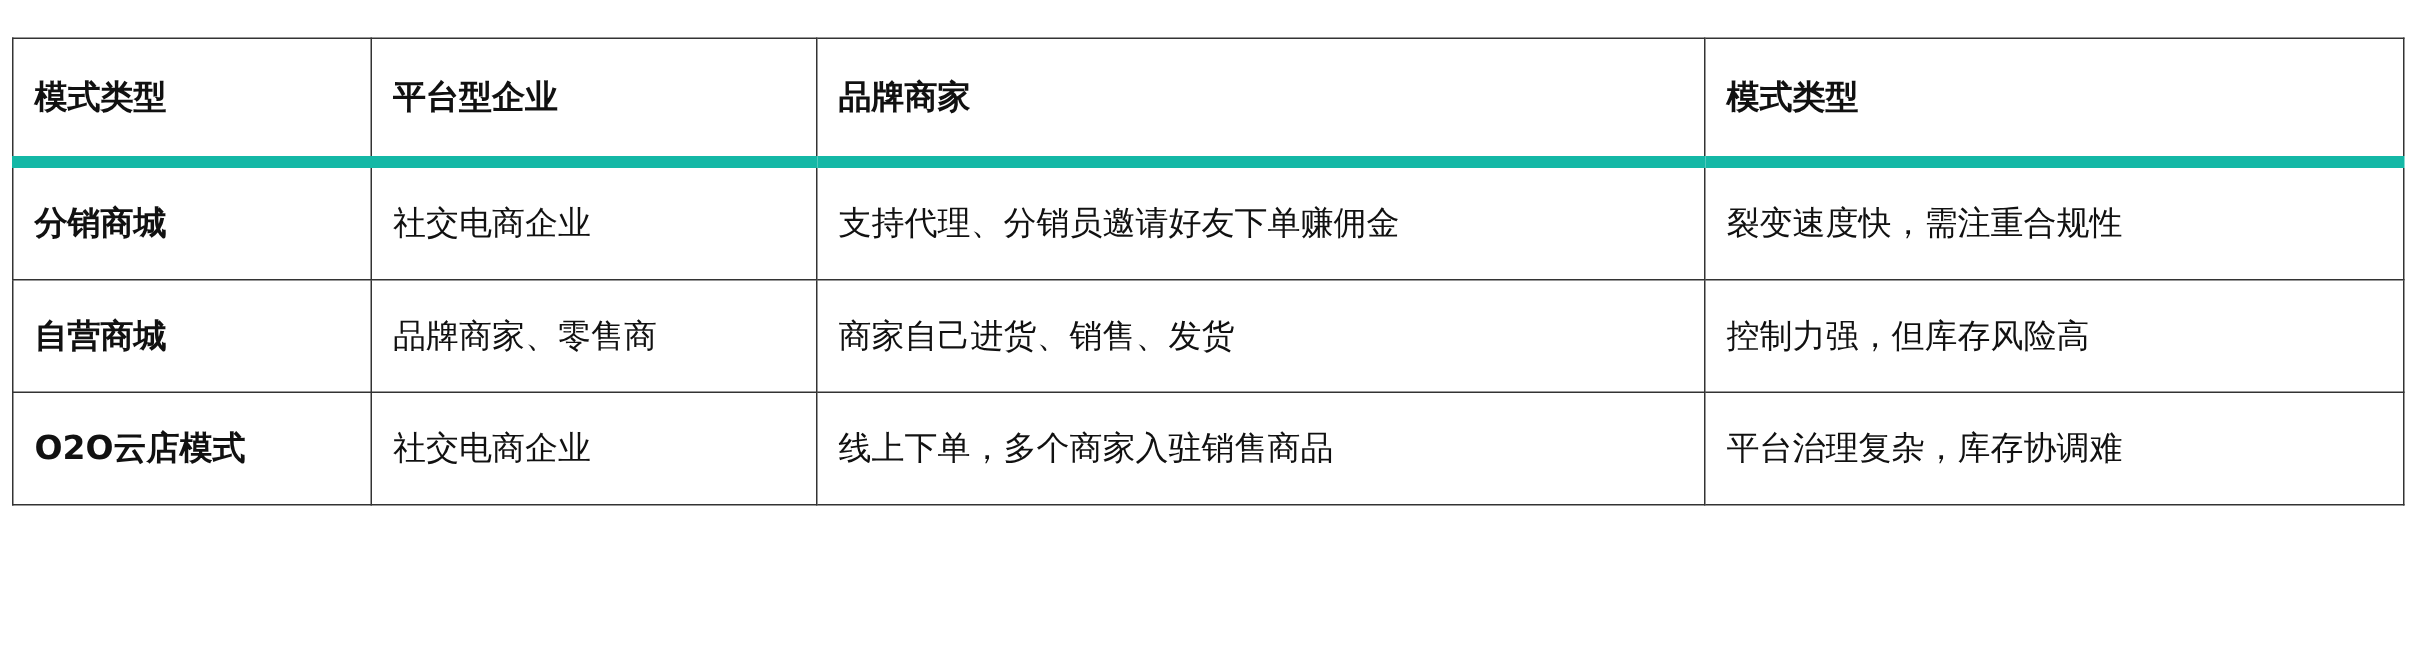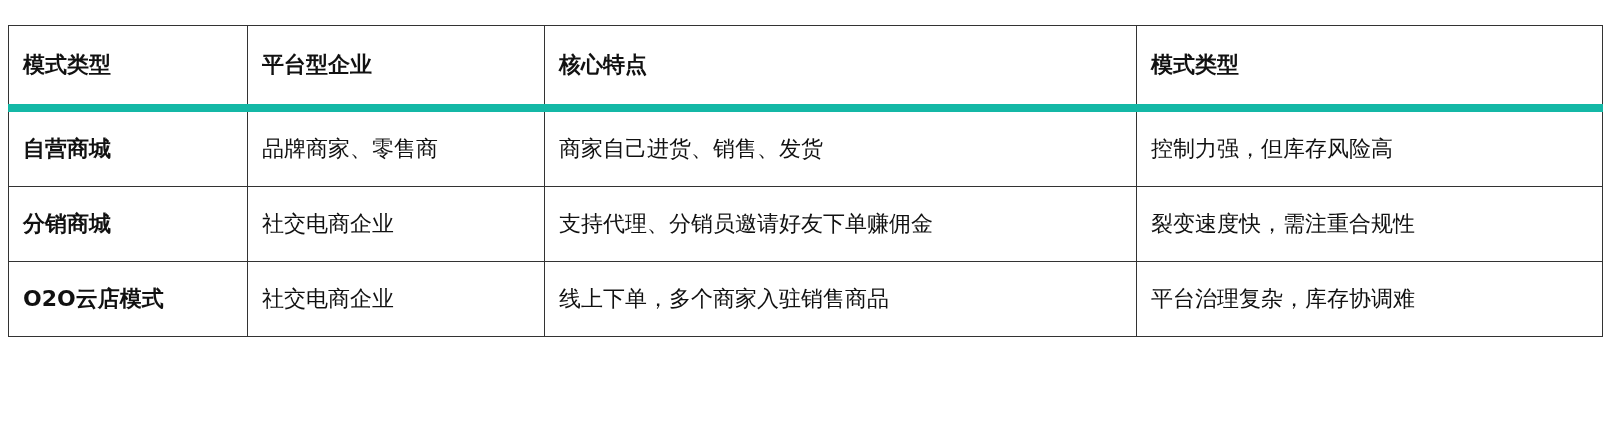--- a/index.html
+++ b/index.html
@@ -57,36 +57,36 @@
     <colgroup>
       <col class="c1">
         <col class="c2">
         <col class="c3">
         <col class="c4">
     </colgroup>
     <thead>
       <tr>
         <th>模式类型</th>
         <th>平台型企业</th>
-        <th>核心特点</th>
+        <th>品牌商家</th>
         <th>模式类型</th>
       </tr>
     </thead>
     <tbody>
       <tr>
+        <td class="first">分销商城</td>
+        <td>社交电商企业</td>
+        <td>支持代理、分销员邀请好友下单赚佣金</td>
+        <td>裂变速度快，需注重合规性</td>
+      </tr>
+      <tr>
         <td class="first">自营商城</td>
         <td>品牌商家、零售商</td>
         <td>商家自己进货、销售、发货</td>
         <td>控制力强，但库存风险高</td>
-      </tr>
-      <tr>
-        <td class="first">分销商城</td>
-        <td>社交电商企业</td>
-        <td>支持代理、分销员邀请好友下单赚佣金</td>
-        <td>裂变速度快，需注重合规性</td>
       </tr>
       <tr>
         <td class="first">O2O云店模式</td>
         <td>社交电商企业</td>
         <td>线上下单，多个商家入驻销售商品</td>
         <td>平台治理复杂，库存协调难</td>
       </tr>
     </tbody>
   </table>
 </div>

